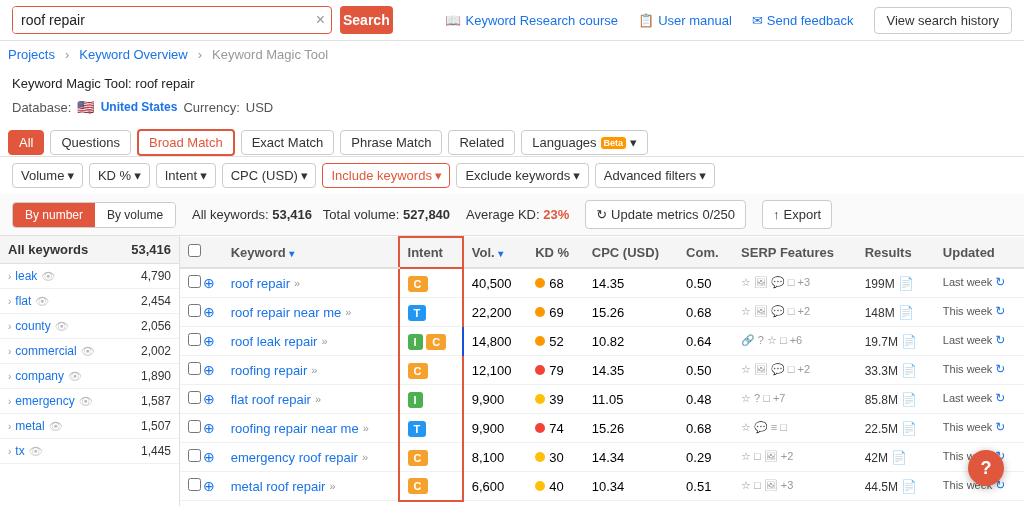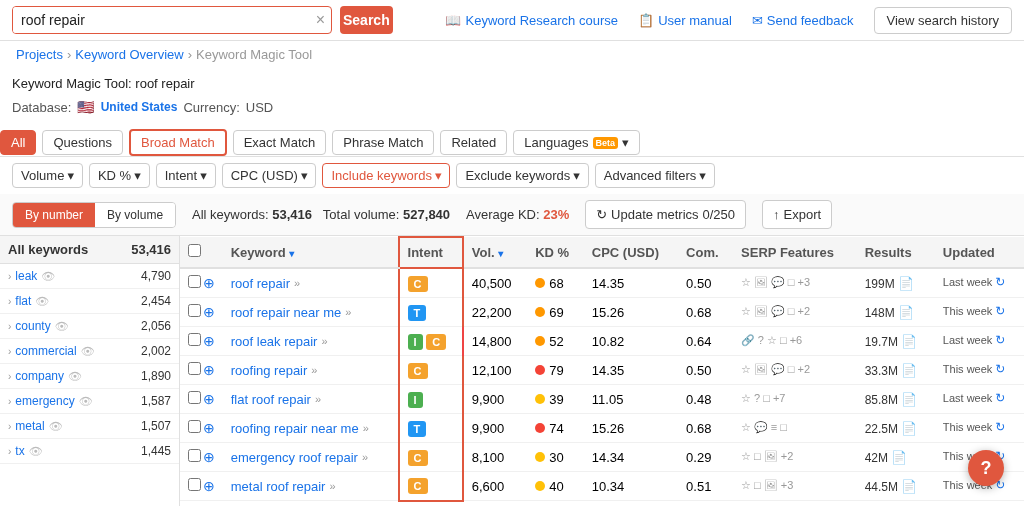--- a/index.html
+++ b/index.html
@@ -9,35 +9,35 @@
     .search-bar { display: flex; align-items: center; padding: 6px 12px; background: #fff; border-bottom: 1px solid #e0e0e0; gap: 8px; }
     .search-input-wrap { display: flex; align-items: center; border: 1.5px solid #e0573e; border-radius: 4px; overflow: hidden; width: 320px; }
     .search-input { border: none; outline: none; padding: 5px 8px; font-size: 14px; width: 100%; color: #222; }
     .search-clear { background: none; border: none; cursor: pointer; padding: 0 6px; color: #999; font-size: 16px; }
     .search-btn { background: #e0573e; color: #fff; border: none; border-radius: 4px; padding: 6px 3px; font-size: 14px; font-weight: bold; cursor: pointer; }
     .top-links { margin-left: auto; display: flex; gap: 20px; align-items: center; }
     .top-link { color: #1a73e8; font-size: 13px; text-decoration: none; cursor: pointer; display: flex; align-items: center; gap: 4px; }
     .view-history-btn { background: #fff; border: 1px solid #ccc; border-radius: 4px; padding: 5px 12px; font-size: 13px; cursor: pointer; color: #333; }
 
     
-    .breadcrumb { padding: 6px 16px; font-size: 12px; color: #555; display: flex; align-items: flex-start; gap: 4px; }
+    .breadcrumb { padding: 6px 8px; font-size: 12px; color: #555; display: flex; align-items: flex-start; gap: 10px; }
     .breadcrumb a { color: #1a73e8; text-decoration: none; }
     .breadcrumb span { color: #999; }
 
     
     .page-title { padding: 2px 12px 4px; font-size: 20px; font-weight: bold; color: #222; }
     .page-title span { font-weight: normal; }
 
     
     .db-row { padding: 2px 12px 8px; font-size: 12px; color: #555; display: flex; align-items: center; gap: 6px; }
     .db-flag { font-size: 14px; }
     .db-select { background: none; border: none; color: #1a73e8; cursor: pointer; font-size: 12px; font-weight: bold; }
 
     
-    .filter-tabs { padding: 6px 0 0; display: flex; gap: 6px; align-items: center; border-bottom: 1px solid #e0e0e0; }
+    .filter-tabs { padding: 6px 8px 0; display: flex; gap: 6px; align-items: center; border-bottom: 1px solid #e0e0e0; }
     .tab-btn { border: 1px solid #ccc; background: #fff; border-radius: 4px; padding: 4px 10px; cursor: pointer; font-size: 13px; color: #333; }
     .tab-btn.active { background: #e0573e; color: #fff; border-color: #e0573e; }
     .tab-btn.selected-outline { border: 2px solid #e0573e; color: #e0573e; background: #fff; }
     .lang-btn { border: 1px solid #ccc; background: #fff; border-radius: 4px; padding: 4px 10px; cursor: pointer; font-size: 13px; color: #333; display: flex; align-items: center; gap: 4px; }
     .beta-badge { background: #ff9800; color: #fff; border-radius: 3px; font-size: 9px; padding: 1px 3px; font-weight: bold; }
 
     
     .filter-row2 { padding: 6px 12px; display: flex; gap: 6px; align-items: center; }
     .filter-dropdown { border: 1px solid #ccc; background: #fff; border-radius: 4px; padding: 4px 8px; cursor: pointer; font-size: 12px; color: #333; display: flex; align-items: center; gap: 3px; }
     .filter-dropdown.highlight { border-color: #e0573e; color: #e0573e; }
@@ -293,21 +293,21 @@
     <td>0.68</td>
     <td class="serp-icons">☆ 🖼 💬 □ +2</td>
     <td class="results-cell">148M <span style="color:#bbb;">📄</span></td>
     <td class="updated-cell">This week <span class="refresh-icon">↻</span></td>
   </tr>
           <tr>
     <td><input type="checkbox" class="checkbox" style=""><span style="color:#1a73e8;font-size:14px;cursor:pointer;margin-left:2px;">⊕</span></td>
     <td>
               <a class="kw-link">roof leak repair <span class="kw-arrow">»</span></a>
             </td>
-    <td class="intent-cell" style="border-left:2px solid #e0573e; border-right:2px solid #ef4444;"><span class="intent-badge intent-i">I</span> <span class="intent-badge intent-c">C</span></td>
+    <td class="intent-cell" style="border-left:2px solid #e0573e; border-right:2px solid #1d4ed8;"><span class="intent-badge intent-i">I</span> <span class="intent-badge intent-c">C</span></td>
     <td>14,800</td>
     <td><span class="kd-dot dot-orange"></span>52</td>
     <td>10.82</td>
     <td>0.64</td>
     <td class="serp-icons">🔗 ? ☆ □ +6</td>
     <td class="results-cell">19.7M <span style="color:#bbb;">📄</span></td>
     <td class="updated-cell">Last week <span class="refresh-icon">↻</span></td>
   </tr>
           <tr>
     <td><input type="checkbox" class="checkbox" style=""><span style="color:#1a73e8;font-size:14px;cursor:pointer;margin-left:2px;">⊕</span></td>

